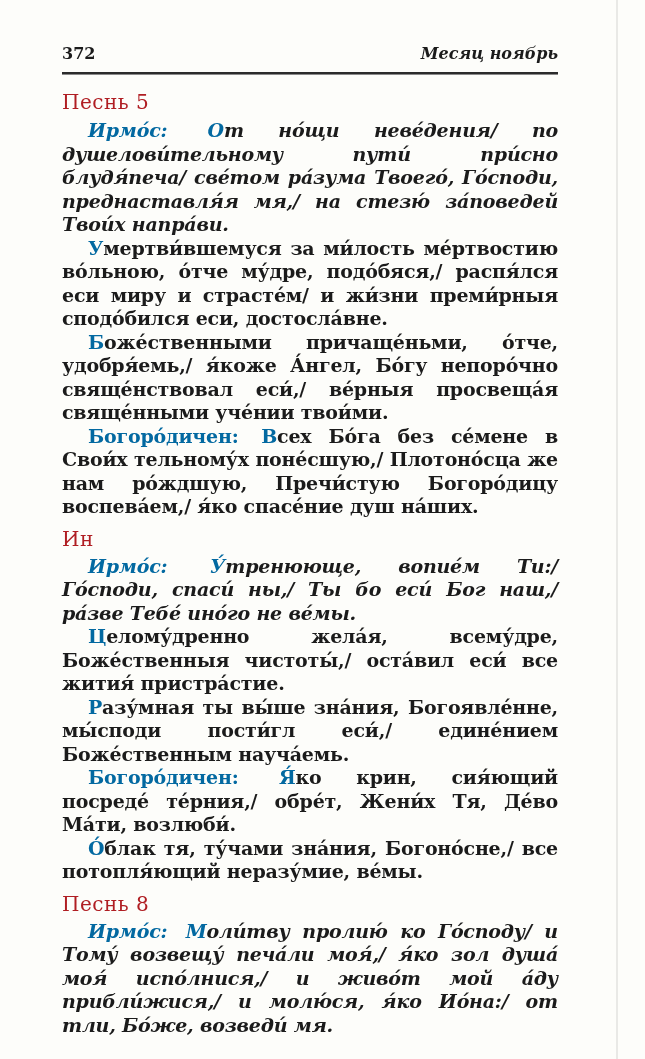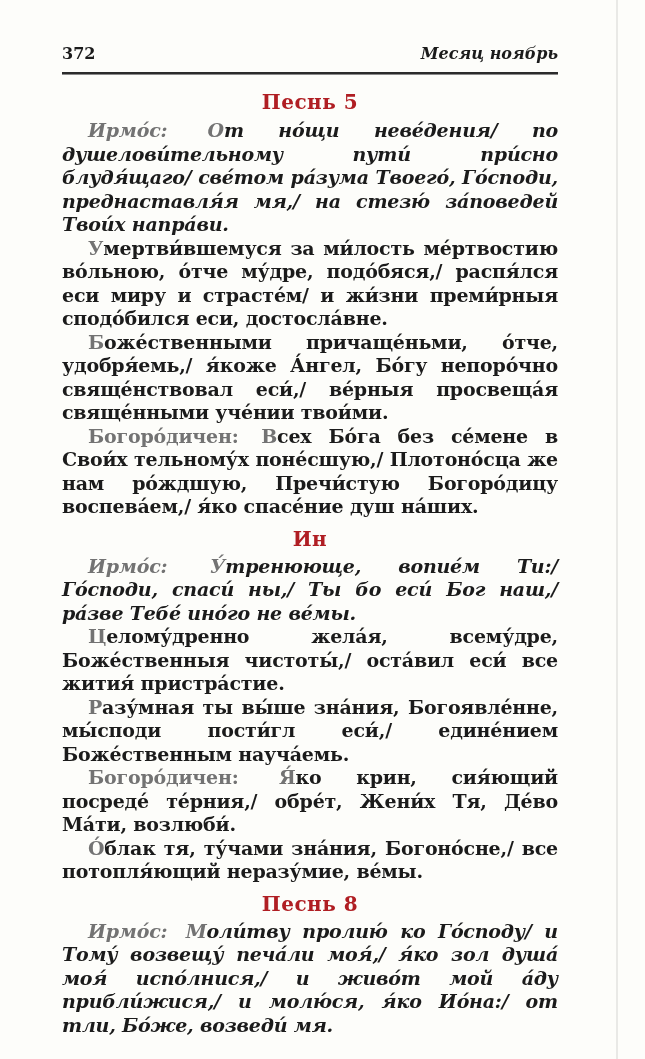--- a/index.html
+++ b/index.html
@@ -20,49 +20,49 @@
   .page-header {
     display:flex; justify-content:space-between; align-items:baseline;
     font-size:16px; font-weight:bold;
   }
   .running-title { font-style:italic; }
   .header-rule {
     height:0; border-top:2px solid #2b2b2b; border-bottom:1px solid #8a8a8a;
     margin-top:9px;
   }
   .song-heading {
-    text-align:center; color:#b01e23; font-weight:bold;
+    color:#b01e23; font-weight:normal;
     font-size:20px; margin:15px 0 5px 0; letter-spacing:0.5px;
   }
   .song-heading.small-gap { margin:8px 0 4px 0; }
   .para {
     margin:0; font-size:19px; line-height:23.5px; font-weight:bold;
     text-align:justify; text-indent:26px;
     letter-spacing:-0.2px;
   }
   .irmos { font-style:italic; }
-  .red { color:#737373; }
+  .red { color:#0369a1; }
   .label { margin-right:0.30em; }
   .label:empty { display:none; margin:0; }
 </style>
 </head>
 <body>
 
 <div class="page">
 
   <div class="page-header">
     <span class="page-number">372</span>
     <span class="running-title">Месяц ноябрь</span>
   </div>
   <div class="header-rule"></div>
 
   <h2 class="song-heading">Песнь 5</h2>
 
   <p class="para irmos"><span class="red label">Ирмо́с:</span>
-<span class="red initial">О</span><span>т но́щи неве́дения/ по душелови́тельному пути́ при́сно блудя́щаго/ све́том ра́зума Твоего́, Го́споди, преднаставля́я мя,/ на стезю́ за́поведей Твои́х напра́ви.</span></p>
+<span class="red initial">О</span><span>т но́щи неве́дения/ по душелови́тельному пути́ при́сно блудя́печа/ све́том ра́зума Твоего́, Го́споди, преднаставля́я мя,/ на стезю́ за́поведей Твои́х напра́ви.</span></p>
 
   <p class="para"><span class="red initial">У</span><span>мертви́вшемуся за ми́лость ме́ртвостию во́льною, о́тче му́дре, подо́бяся,/ распя́лся еси миру и страсте́м/ и жи́зни преми́рныя сподо́бился еси, достосла́вне.</span></p>
 
 
   <p class="para"><span class="red initial">Б</span><span>оже́ственными причаще́ньми, о́тче, удобря́емь,/ я́коже А́нгел, Бо́гу непоро́чно свяще́нствовал еси́,/ ве́рныя просвеща́я свяще́нными уче́нии твои́ми.</span></p>
 
   <p class="para"><span class="red label">Богоро́дичен:</span>
 <span class="red initial">В</span><span>сех Бо́га без се́мене в Свои́х тельному́х поне́сшую,/ Плотоно́сца же нам ро́ждшую, Пречи́стую Богоро́дицу воспева́ем,/ я́ко спасе́ние душ на́ших.</span></p>
 
   <h2 class="song-heading small-gap">Ин</h2>

